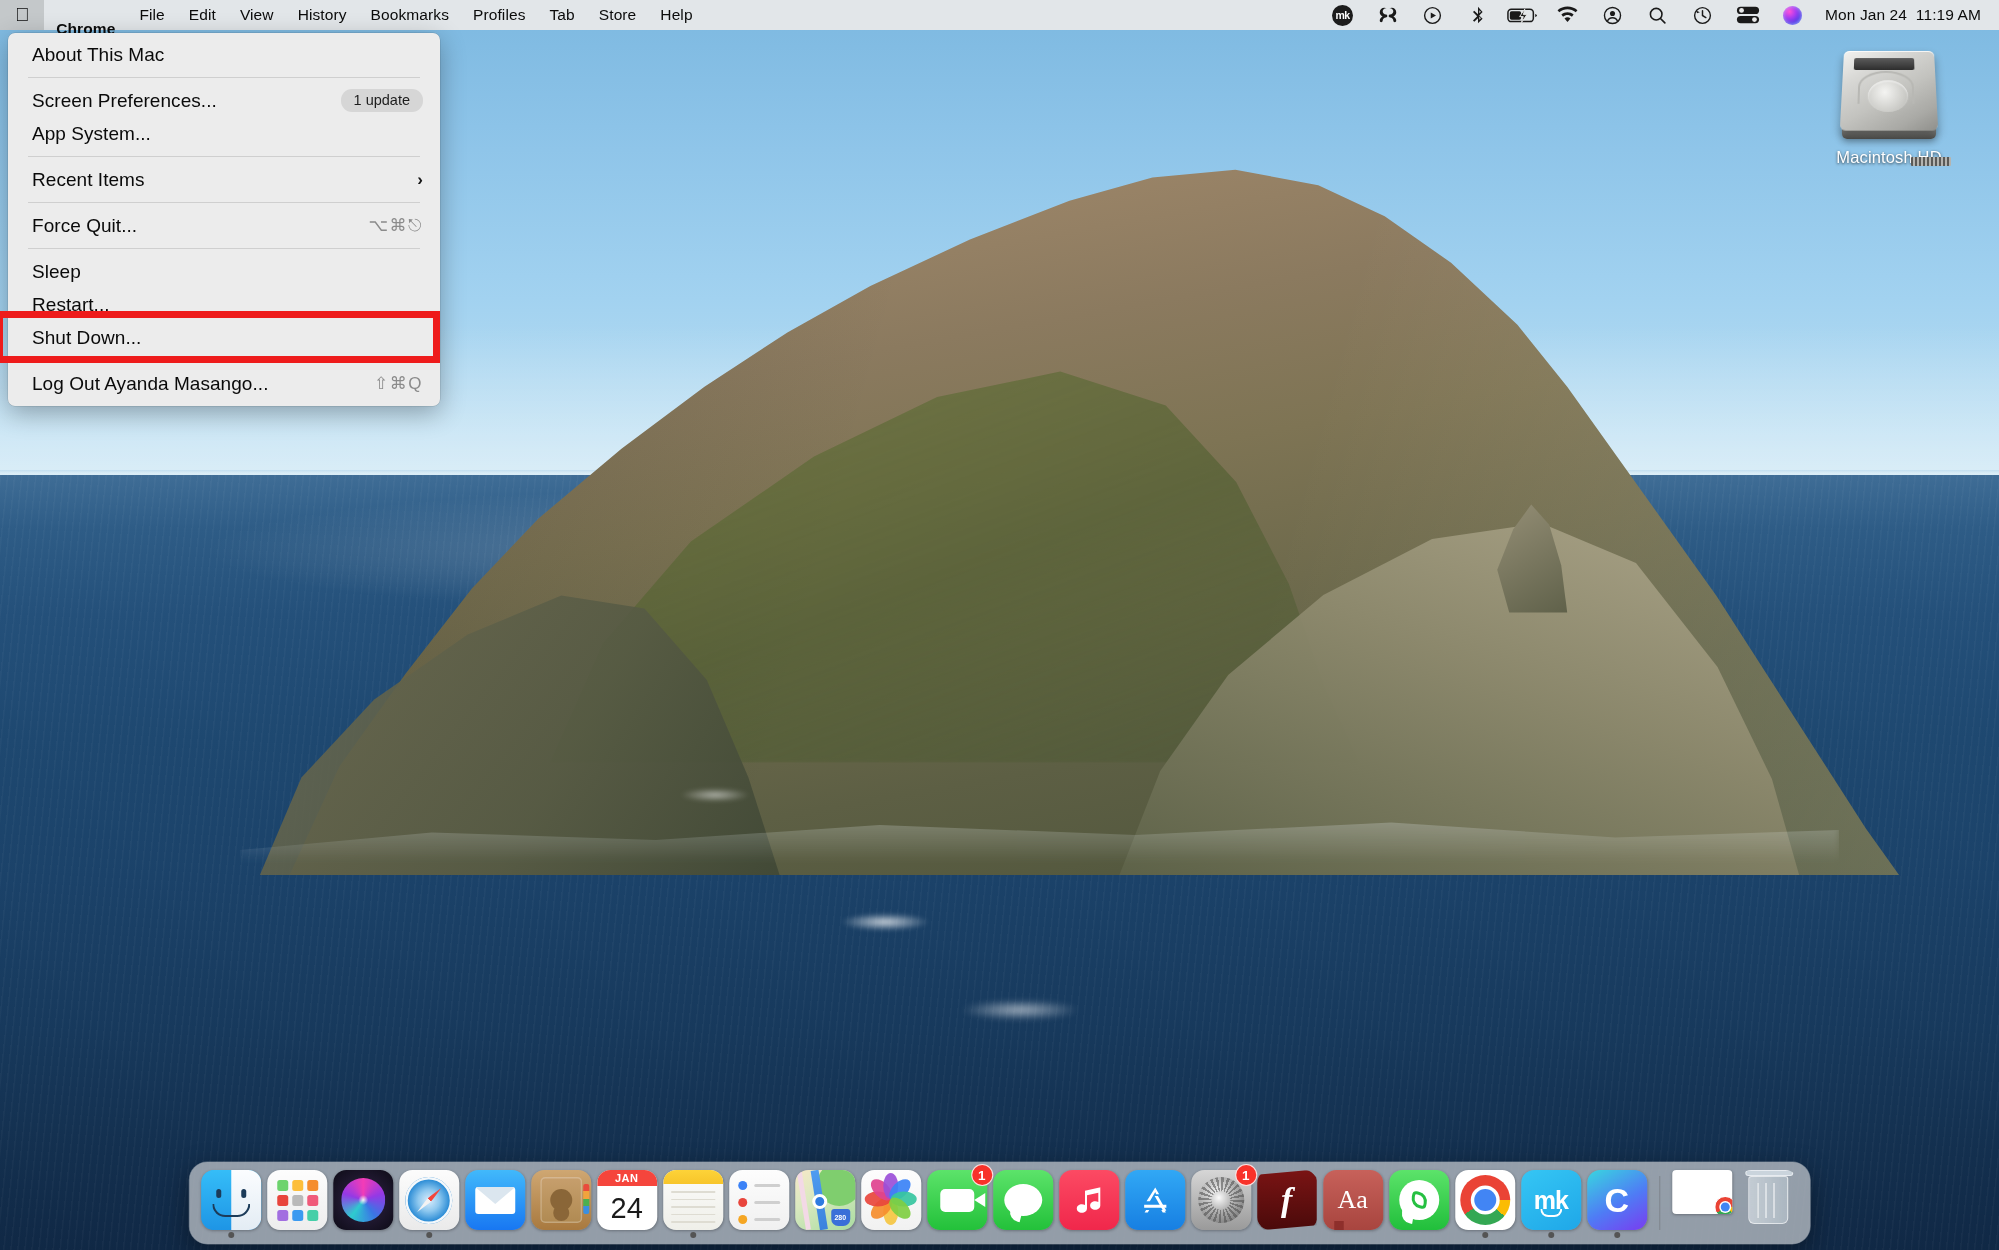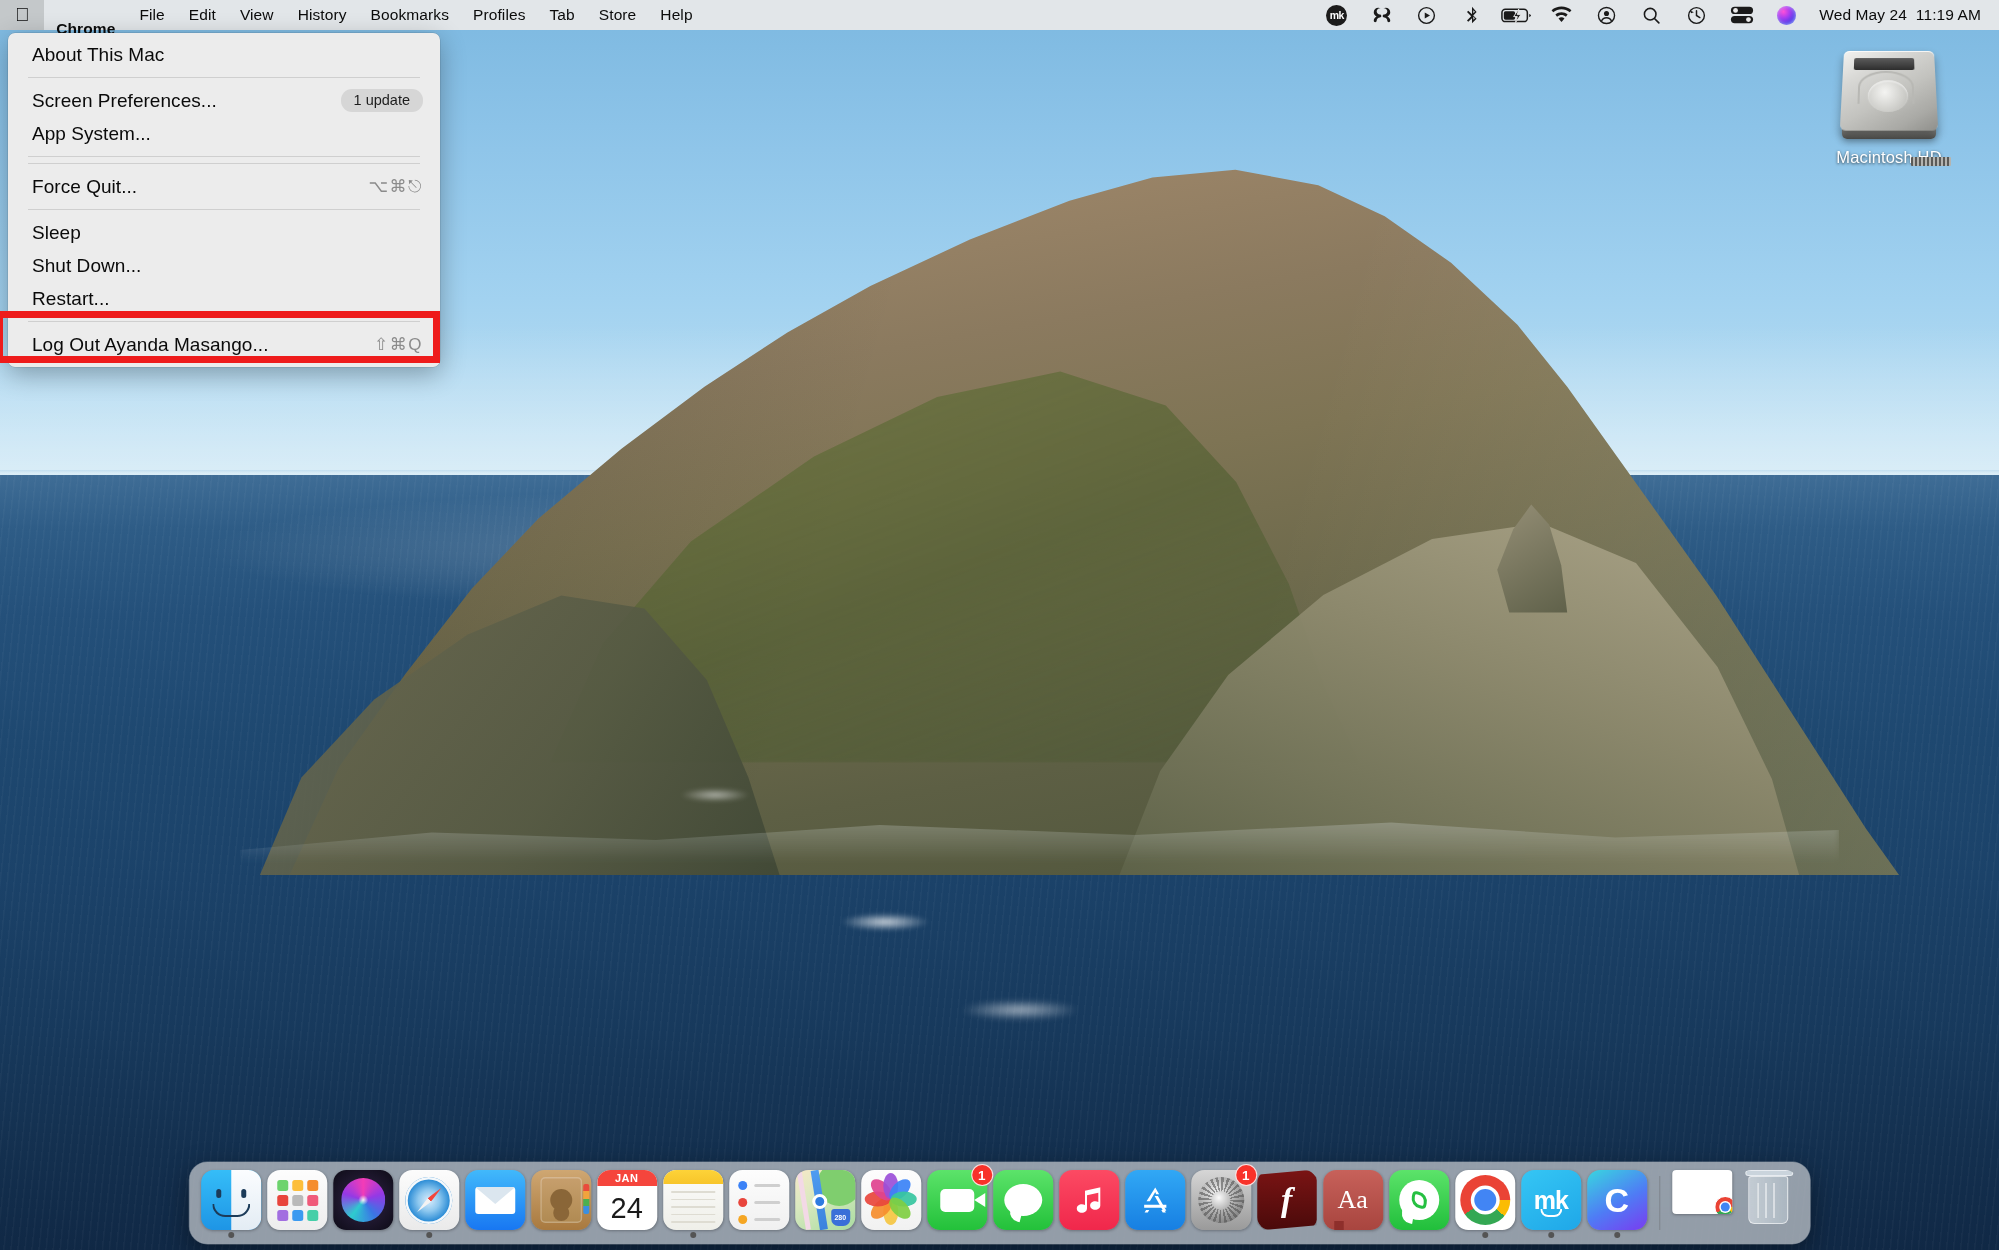--- a/index.html
+++ b/index.html
@@ -531,51 +531,55 @@
       <svg width="24" height="20" viewBox="0 0 26 20">
         <rect x="1" y="1" width="24" height="8" rx="4" fill="#1a1a1a"></rect>
           <circle cx="6" cy="5" r="2.6" fill="#e9e9e9"></circle>
         <rect x="1" y="11" width="24" height="8" rx="4" fill="#1a1a1a"></rect>
           <circle cx="20" cy="15" r="2.6" fill="#e9e9e9"></circle>
       </svg>
     </div>
     <div class="mb-status">
       <span class="siri-orb"></span>
     </div>
-    <div class="mb-clock">Wed May 24  11:19 AM</div>
+    <div class="mb-clock">Mon Jan 24  11:19 AM</div>
   </div>
 </div>
 
 <div id="apple-menu">
   <div class="menu-row">
     <span class="menu-label">About This Mac</span>
   </div>
   <div class="menu-sep"></div>
   <div class="menu-row">
     <span class="menu-label">Screen Preferences...</span>
     <span class="badge-update">1 update</span>
   </div>
   <div class="menu-row">
     <span class="menu-label">App System...</span>
   </div>
   <div class="menu-sep"></div>
+  <div class="menu-row">
+    <span class="menu-label">Recent Items</span>
+    <span class="menu-chevron">›</span>
+  </div>
   <div class="menu-sep"></div>
   <div class="menu-row">
     <span class="menu-label">Force Quit...</span>
     <span class="menu-shortcut">⌥⌘⎋</span>
   </div>
   <div class="menu-sep"></div>
   <div class="menu-row">
     <span class="menu-label">Sleep</span>
   </div>
   <div class="menu-row">
+    <span class="menu-label">Restart...</span>
+  </div>
+  <div class="menu-row">
     <span class="menu-label">Shut Down...</span>
-  </div>
-  <div class="menu-row">
-    <span class="menu-label">Restart...</span>
   </div>
   <div class="menu-sep"></div>
   <div class="menu-row">
     <span class="menu-label">Log Out Ayanda Masango...</span>
     <span class="menu-shortcut">⇧⌘Q</span>
   </div>
 </div>
 
 <div id="annotation"></div>
 

